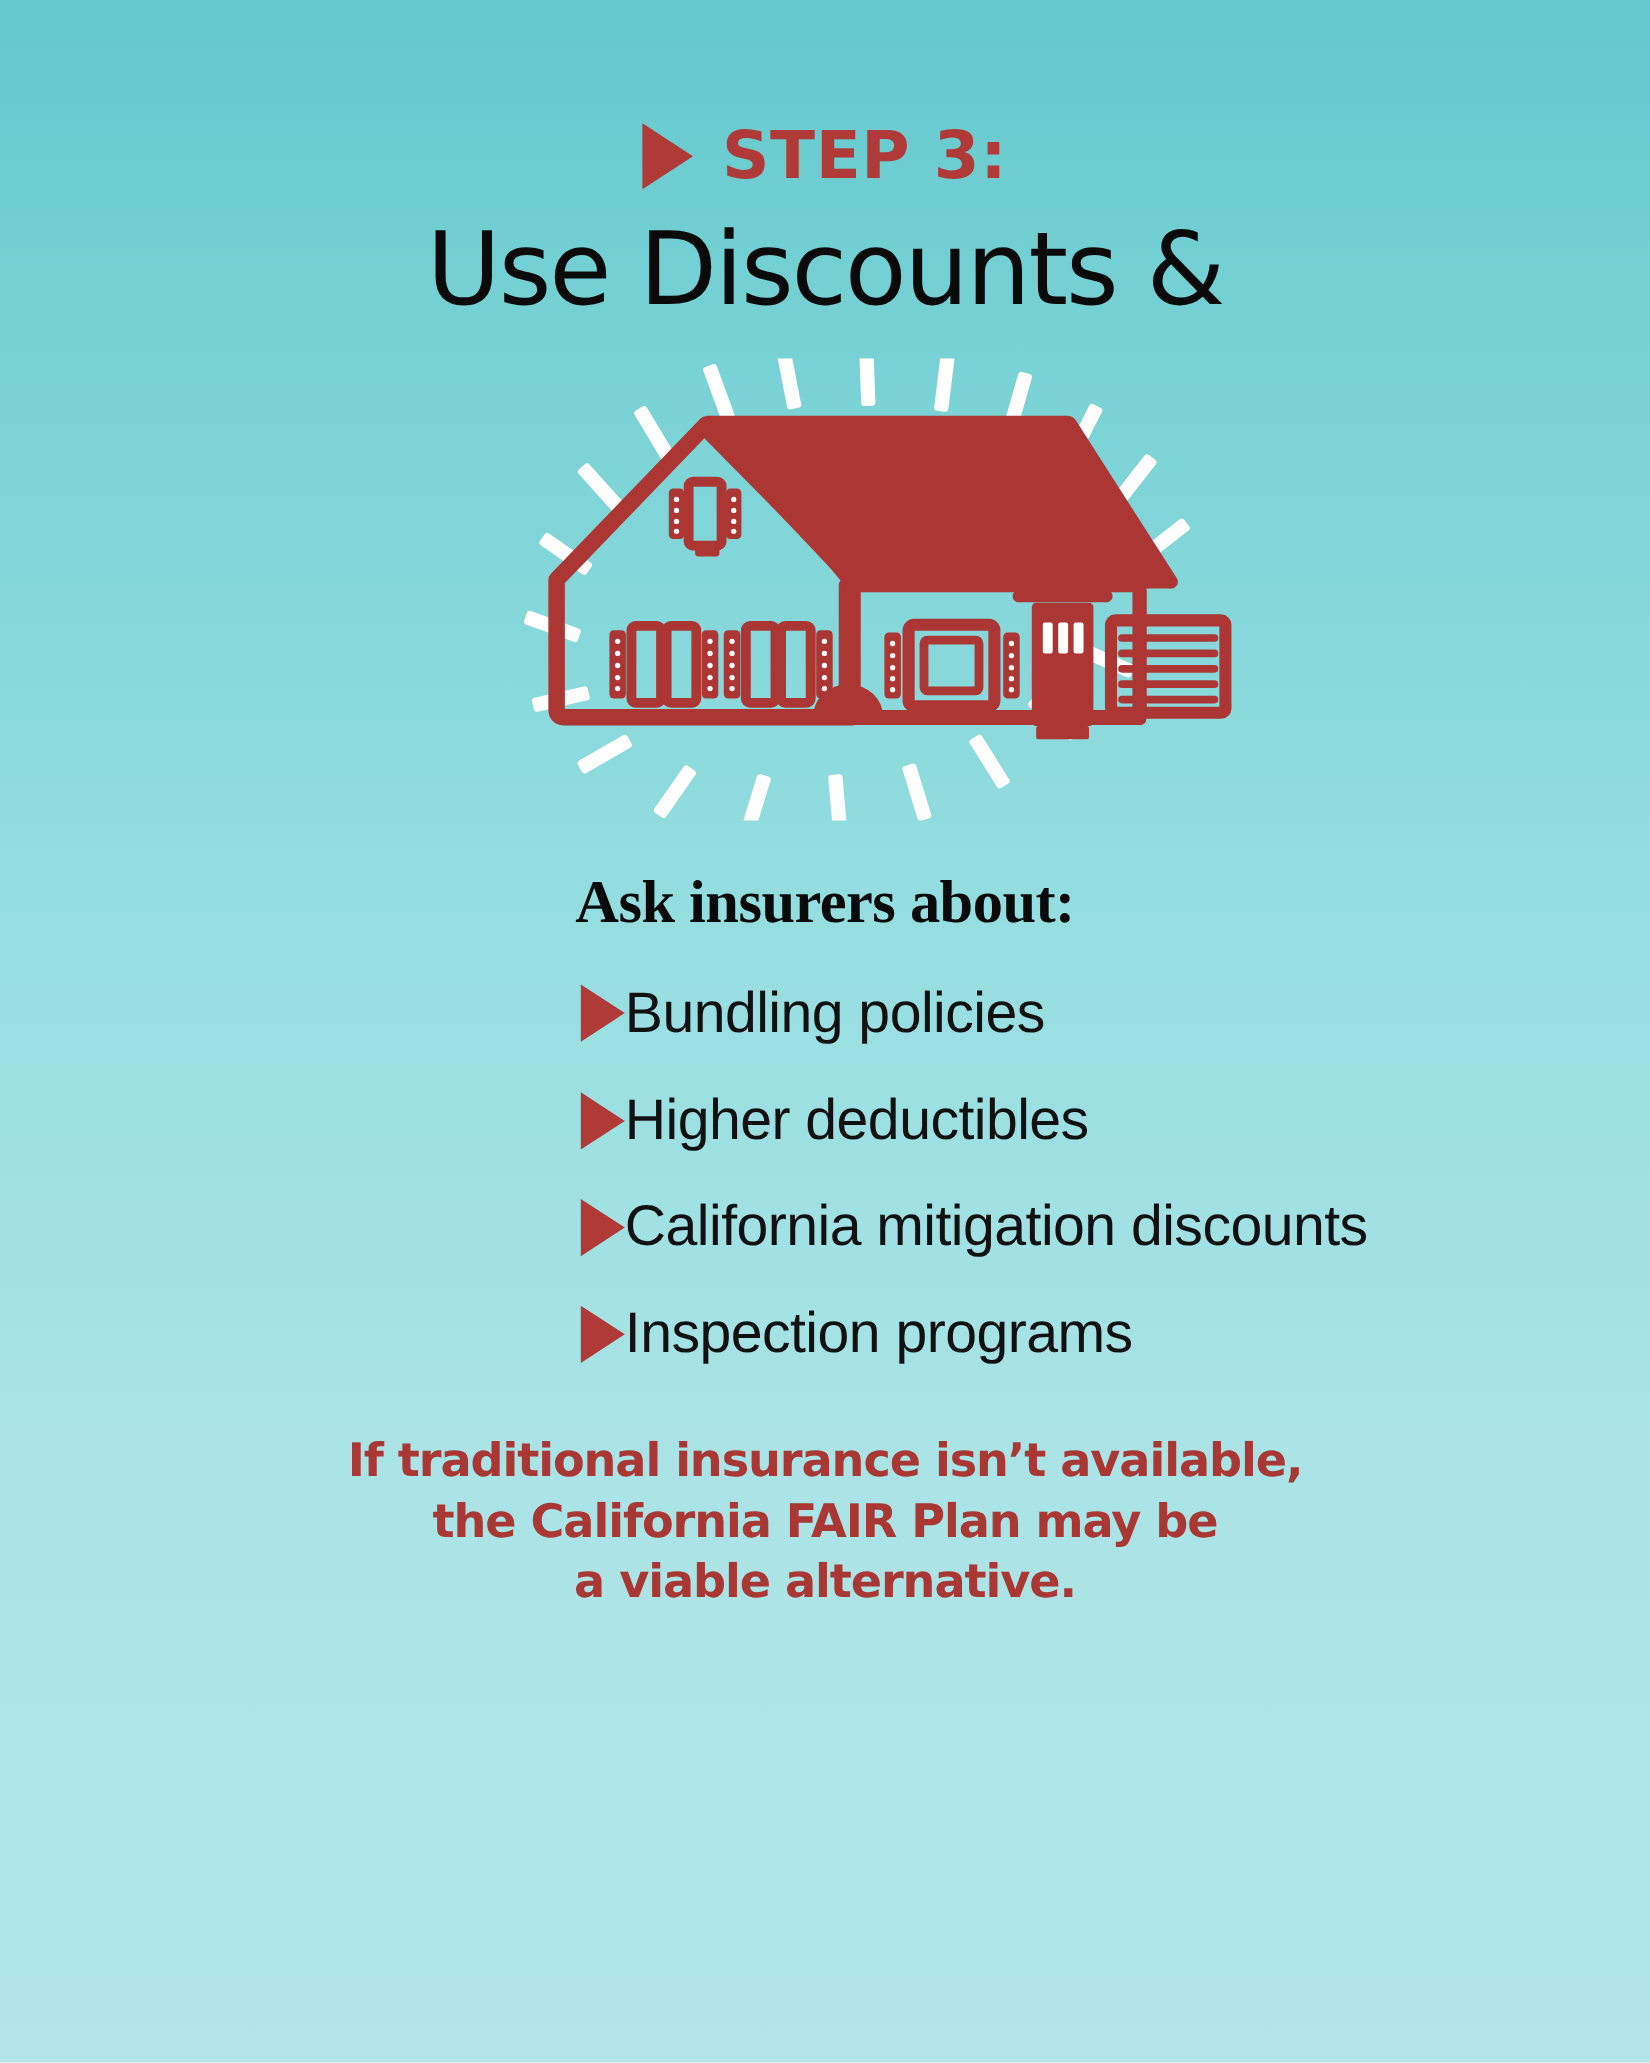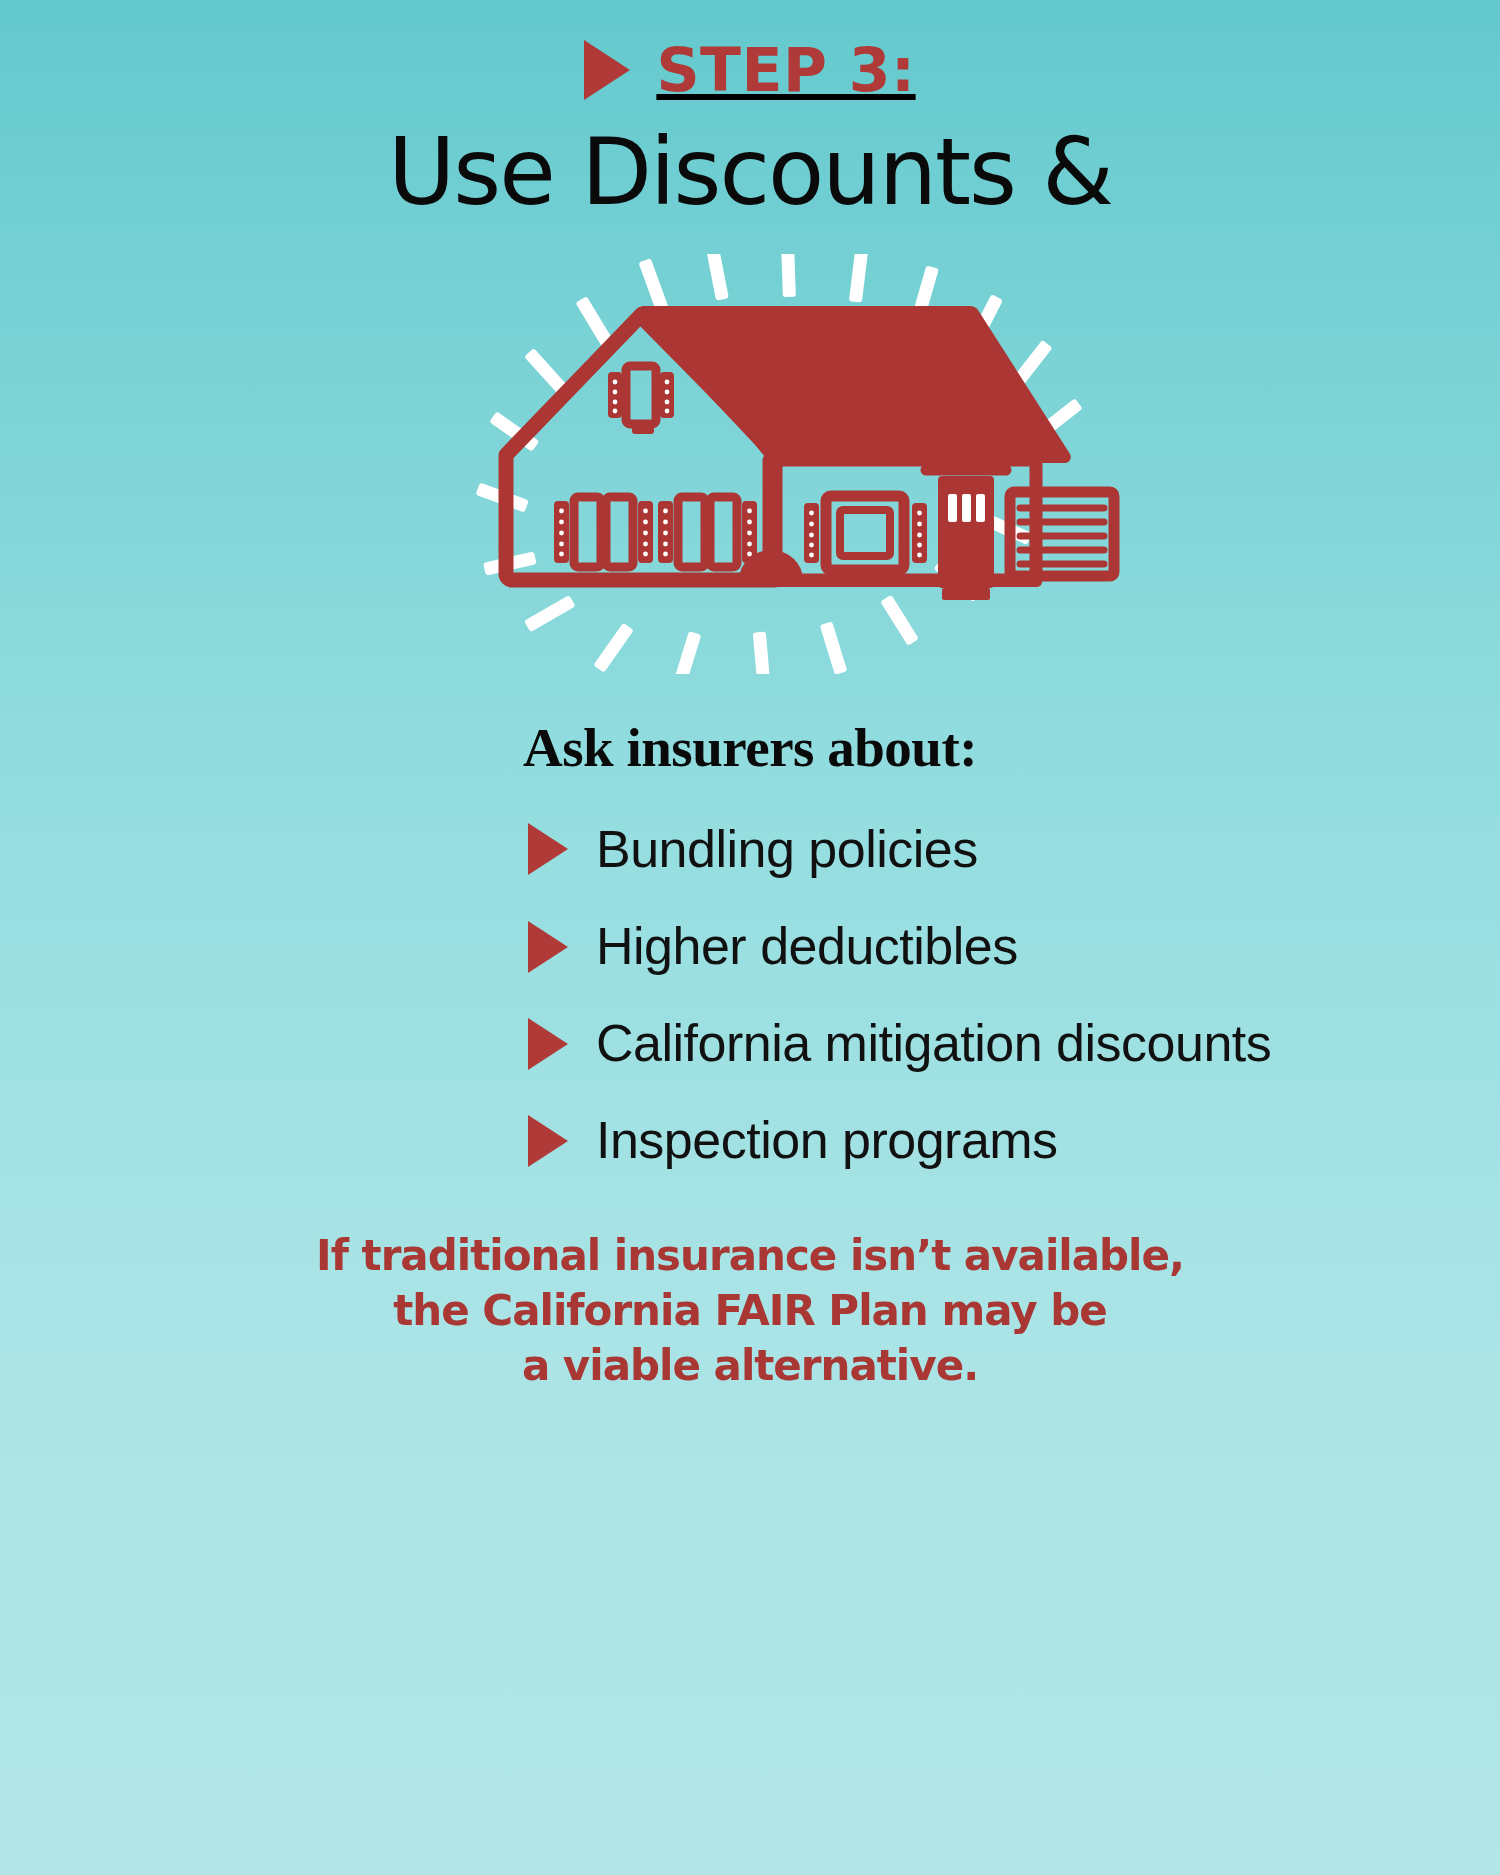--- a/index.html
+++ b/index.html
@@ -15,22 +15,21 @@
     width:1500px; height:1875px;
     display:flex; flex-direction:column;
     align-items:center;
     position:relative;
   }
 
   
   .step-row {
     display:flex; align-items:center; justify-content:center;
     gap:26px;
-    margin-top:40px;
-    text-decoration:underline;
+    margin-top:112px;
   }
   .step-tri {
     width:0; height:0;
     border-left:46px solid #b03a38;
     border-top:30px solid transparent;
     border-bottom:30px solid transparent;
   }
   .step-label {
     font-family:"DejaVu Sans", sans-serif;
     font-weight:bold;
@@ -75,21 +74,21 @@
 
   
   .bullets {
     margin-top:42px;
     width:1000px;
     display:flex; flex-direction:column;
     gap:40px;
     padding-left:278px;
   }
   .bullet {
-    display:flex; align-items:center; gap:28px;
+    display:flex; align-items:center; 
   }
   .b-tri {
     width:0; height:0; flex:0 0 auto;
     border-left:40px solid #b03a38;
     border-top:26px solid transparent;
     border-bottom:26px solid transparent;
   }
   .b-text {
     font-family:"Liberation Sans", sans-serif;
     font-size:52px;

